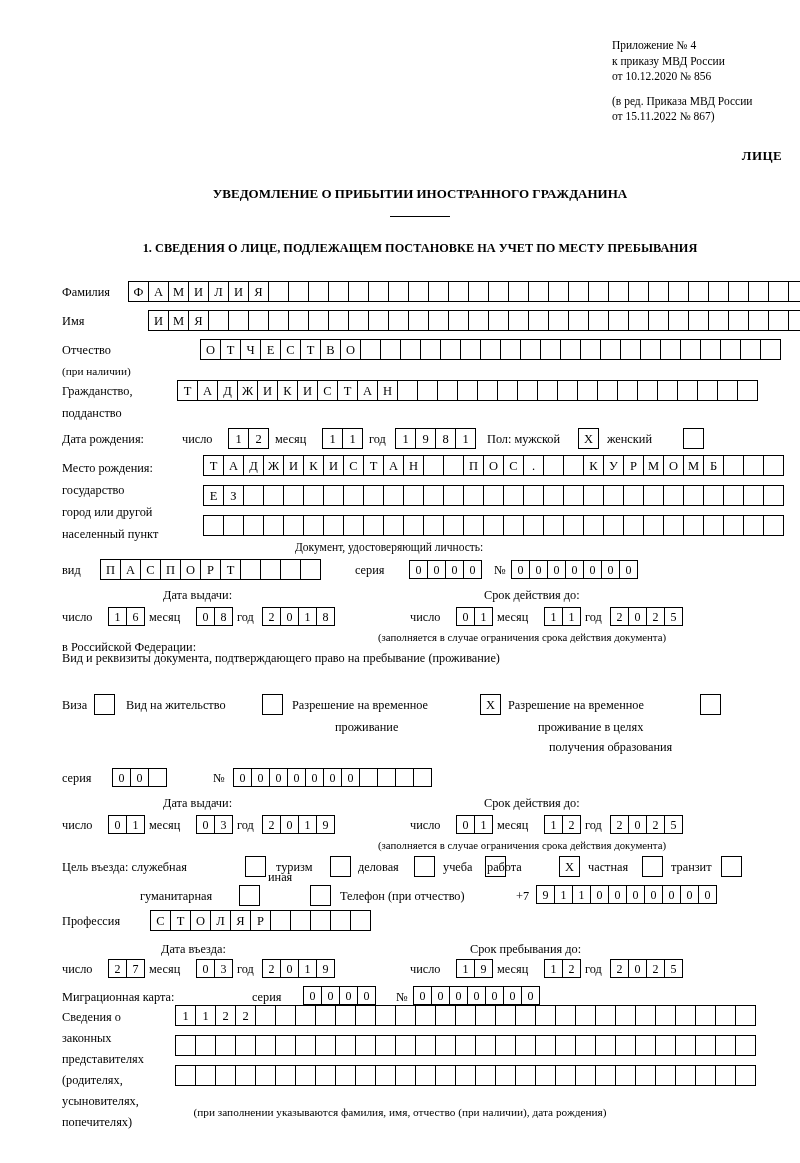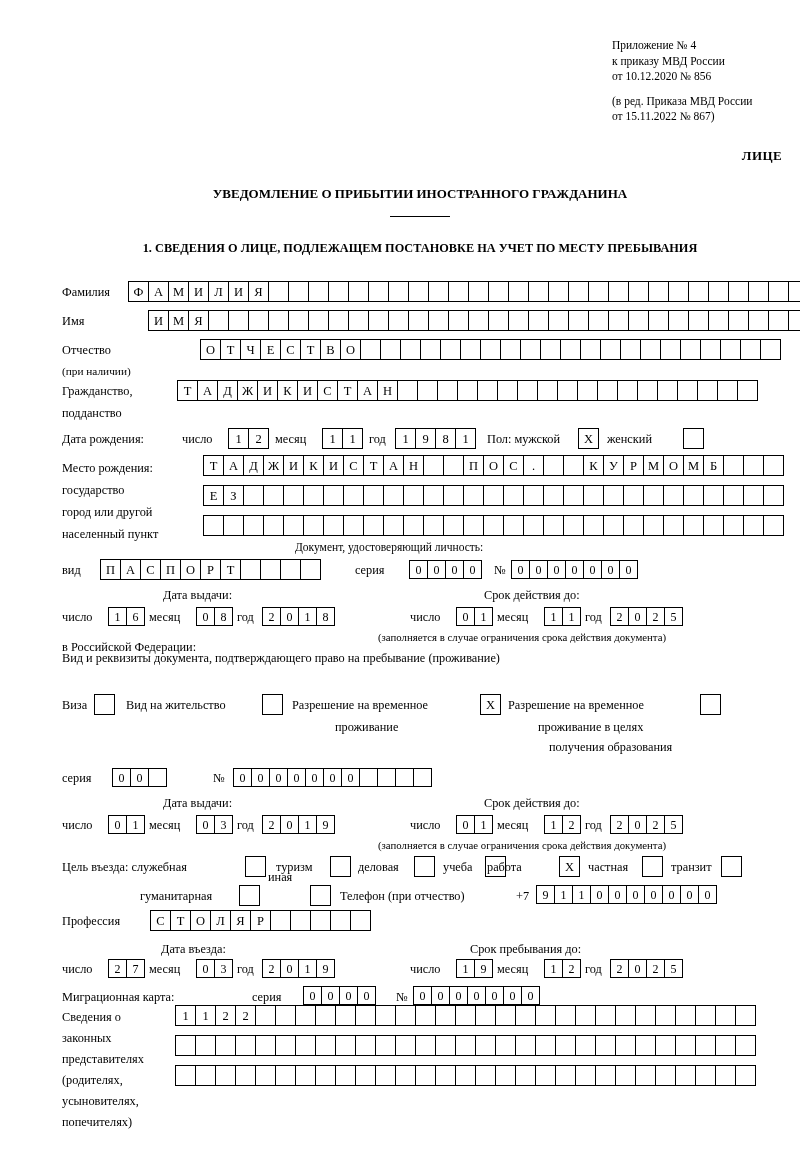--- a/index.html
+++ b/index.html
@@ -702,14 +702,15 @@
       <span></span>
       <span></span>
       <span></span>
       <span></span>
       <span></span>
       <span></span>
       <span></span>
       <span></span>
     </div>
 
+  <div class="foot" style="top:1106px;left:10px;width:780px;">(при заполнении указываются фамилия, имя, отчество (при наличии), дата рождения)</div>
 
 </div>
 
 </body></html>

